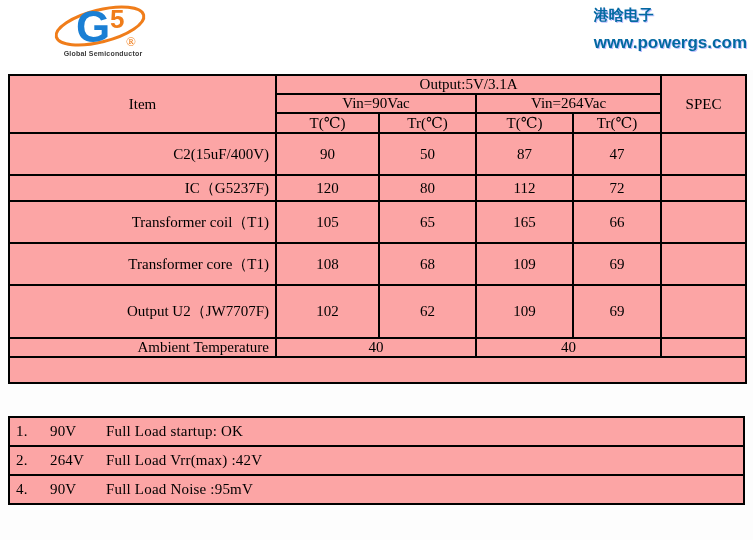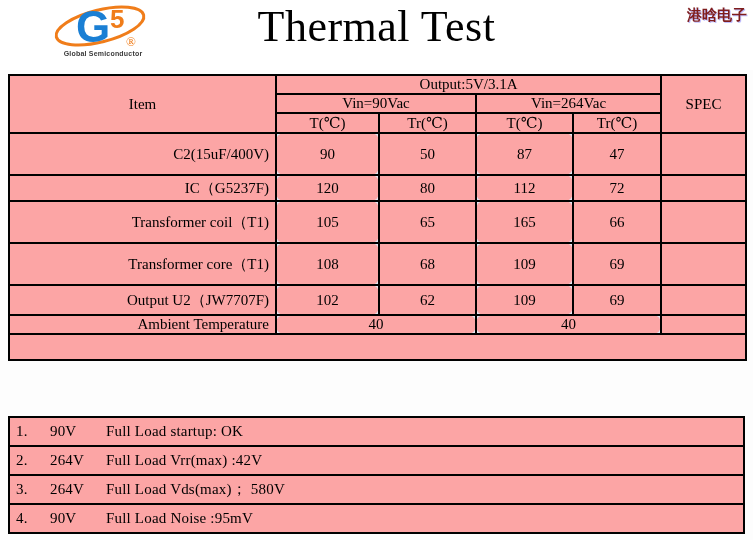--- a/index.html
+++ b/index.html
@@ -60,21 +60,21 @@
     letter-spacing: .5px;
   }
 
   
   #watermark {
     position: absolute;
     right: 6px; top: 6px;
     display: flex;
     align-items: baseline;
     gap: 8px;
-    color: #7f1d1d;
+    color: #0369a1;
     font-family: "Liberation Sans", "DejaVu Sans", sans-serif;
     font-weight: bold;
     font-size: 16px;
     text-shadow: 1px 1px 0 rgba(140,140,255,.55);
     white-space: nowrap;
     flex-direction: column;
   }
   #watermark .cn { font-size: 15px; }
   #watermark .url { font-size: 17px; }
 
@@ -103,52 +103,52 @@
     color: #ffffff;
     text-align: center;
     font-size: 15px;
   }
   td.item-cell {
     text-align: right;
     font-size: 15px;
     padding-left: 8px;
   }
   td.num { text-align: center; }
-  td.num.t  { color: #000000; border-radius: 8px; }
+  td.num.t  { color: #000000; }
   td.num.tr { color: #4f6fd2; }
   td.spec-cell { background: #e4e8f4; }
   td.blank-row { height: 24px; }
   td.note-cell {
     text-align: left;
     padding-left: 8px;
     font-size: 15px;
     letter-spacing: .2px;
   }
   .note-num { display: inline-block; min-width: 30px; }
   .note-v   { display: inline-block; min-width: 52px; }
 </style>
 </head>
 <body>
 
 <div id="header-band">
 
-  <div id="page-title">Thermal Test</div>
 
   <div id="logo-block">
     <svg id="logo-mark" viewBox="0 0 110 48">
       <ellipse cx="52" cy="24" rx="45" ry="16" fill="none" stroke="#f07d1a" stroke-width="3" transform="rotate(-14 52 24)"></ellipse>
       <text x="28" y="40" font-family="Liberation Sans, DejaVu Sans, sans-serif" font-size="44" font-weight="bold" fill="#1a7fd4">G</text>
       <text x="62" y="26" font-family="Liberation Sans, DejaVu Sans, sans-serif" font-size="26" font-weight="bold" fill="#f07d1a">5</text>
       <text x="78" y="44" font-family="Liberation Serif, DejaVu Serif, serif" font-size="13" fill="#f07d1a">®</text>
     </svg>
     <div id="logo-caption">Global Semiconductor</div>
   </div>
 
   <div id="watermark">
     <span class="cn">港晗电子</span>
+    <span class="url">www.powergs.com</span>
   </div>
 </div>
 
 <table id="main-table">
   <colgroup>
     <col style="width:267px">
     <col style="width:103px">
     <col style="width:97px">
     <col style="width:97px">
     <col style="width:88px">
@@ -196,21 +196,21 @@
       <td class="spec-cell"></td>
     </tr>
     <tr style="height:42px">
       <td class="item-cell">Transformer core（T1)</td>
       <td class="num t">108</td>
       <td class="num tr">68</td>
       <td class="num t">109</td>
       <td class="num tr">69</td>
       <td class="spec-cell"></td>
     </tr>
-    <tr style="height:30px">
+    <tr style="height:53px">
       <td class="item-cell">Output  U2（JW7707F)</td>
       <td class="num t">102</td>
       <td class="num tr">62</td>
       <td class="num t">109</td>
       <td class="num tr">69</td>
       <td class="spec-cell"></td>
     </tr>
 
     <tr style="height:16px">
       <td class="item-cell">Ambient Temperature</td>
@@ -236,26 +236,19 @@
     </tr>
     <tr style="height:29px">
       <td class="note-cell">
         <span class="note-num">2.</span>
         <span class="note-v">264V</span>
         <span>Full Load  Vrr(max) :42V</span>
       </td>
     </tr>
     <tr style="height:29px">
       <td class="note-cell">
-        <span class="note-num">3.</span>
-        <span class="note-v">264V</span>
-        <span>Full Load  Vds(max)； 580V</span>
-      </td>
-    </tr>
-    <tr style="height:29px">
-      <td class="note-cell">
         <span class="note-num">4.</span>
         <span class="note-v">90V</span>
         <span>Full Load  Noise :95mV</span>
       </td>
     </tr>
   </tbody>
 </table>
 
 </body></html>

